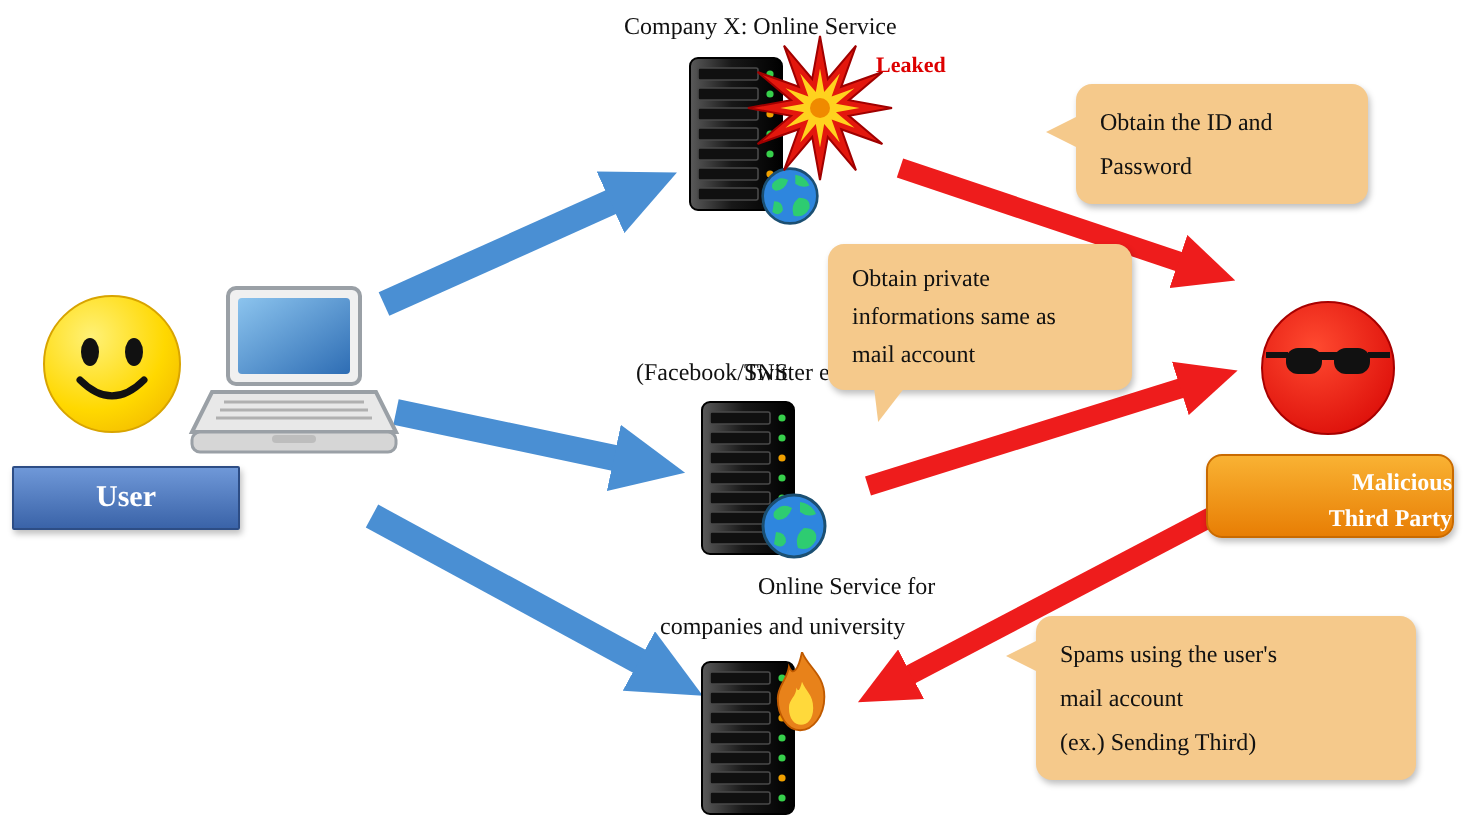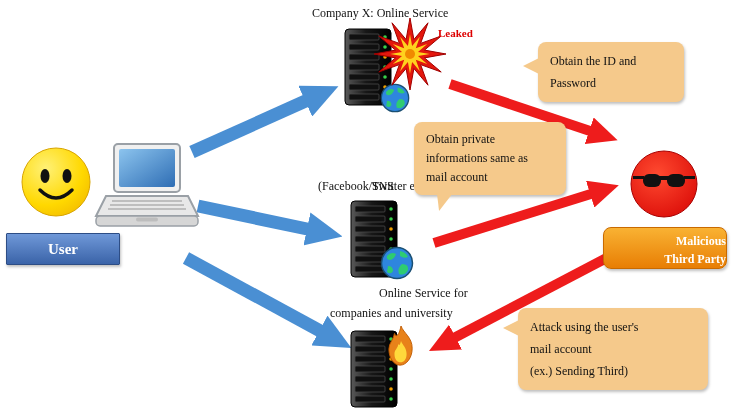--- a/index.html
+++ b/index.html
@@ -210,18 +210,18 @@
     <svg width="48" height="78" viewBox="0 0 48 78">
         <use href="#server-def"></use>
       </svg>
     <svg class="abs overbadge" style="left:34px;top:-4px;" width="34" height="41" viewBox="0 0 36 44">
         <use href="#fire-def"></use>
       </svg>
   </div>
 
   <div class="abs bubble" style="left:518px;top:308px;width:166px;">
     <div class="tail tail-left" style="top:12px;"></div>
-    <div class="line">Attack using the user's</div>
+    <div class="line">Spams using the user's</div>
     <div class="line">mail account</div>
     <div class="line">(ex.) Sending Third)</div>
   </div>
 
 </div>
 
 </body></html>

